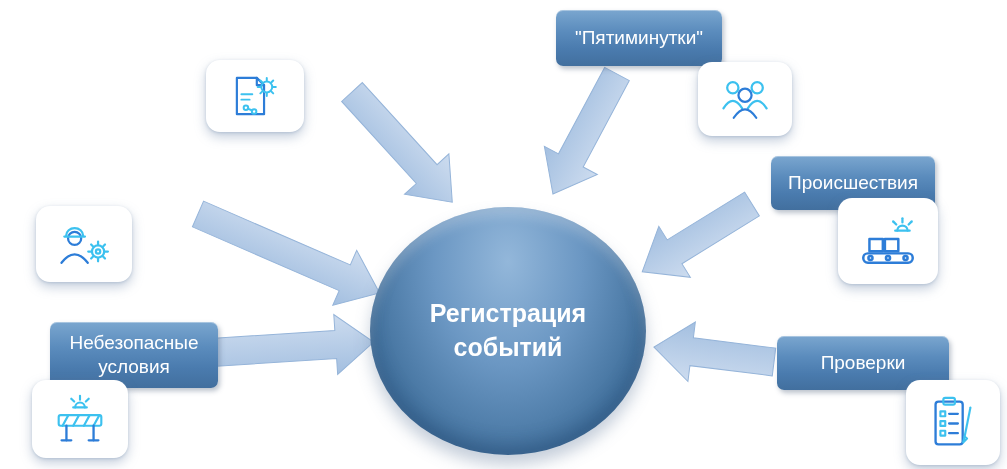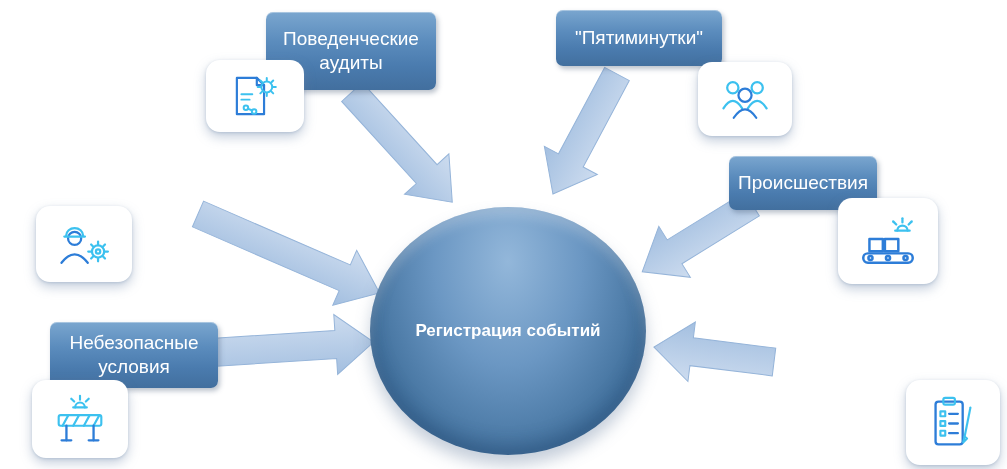--- a/index.html
+++ b/index.html
@@ -43,21 +43,21 @@
                 inset 0 -10px 18px rgba(18, 48, 86, 0.30),
                 inset 0 8px 12px rgba(255, 255, 255, 0.28);
     display: flex;
     align-items: center;
     justify-content: center;
   }
   .center-label {
     width: 190px;
     text-align: center;
     color: #ffffff;
-    font-size: 17px;
+    font-size: 25px;
     font-weight: bold;
     line-height: 1.35;
   }
   .icon-card {
     position: absolute;
     z-index: 4;
     background: #ffffff;
     border-radius: 14px;
     box-shadow: 0 5px 12px rgba(110, 135, 170, 0.40), 0 1px 3px rgba(110,135,170,0.3);
     display: flex;
@@ -92,37 +92,37 @@
       <polygon points="0,-14 91,-14 91,-30 129,0 91,30 91,14 0,14" fill="url(#arrowGrad)" stroke="#95b4d9" stroke-width="1"></polygon>
     </g>
     <g transform="translate(204,353) rotate(-3.7)">
       <polygon points="0,-14 132,-14 132,-30 170,0 132,30 132,14 0,14" fill="url(#arrowGrad)" stroke="#95b4d9" stroke-width="1"></polygon>
     </g>
     <g transform="translate(774,362) rotate(187.1)">
       <polygon points="0,-14 83,-14 83,-30 121,0 83,30 83,14 0,14" fill="url(#arrowGrad)" stroke="#95b4d9" stroke-width="1"></polygon>
     </g>
   </svg>
 
-  <div class="node-box" style="left:266px; top:12px; width:170px; height:78px;">
-    <span>Поведенческие аудиты</span>
-  </div>
 
   <div class="node-box" style="left:556px; top:10px; width:166px; height:56px;">
     <span>"Пятиминутки"</span>
   </div>
 
 
-  <div class="node-box" style="left:729px; top:156px; width:148px; height:54px;">
+  <div class="node-box" style="left:771px; top:156px; width:164px; height:54px;">
     <span>Происшествия</span>
   </div>
 
   <div class="node-box" style="left:50px; top:322px; width:168px; height:66px;text-align:center;">
     <span>Небезопасные условия</span>
   </div>
 
+  <div class="node-box" style="left:777px; top:336px; width:172px; height:54px;">
+    <span>Проверки</span>
+  </div>
 
   <div class="center-ellipse">
     <div class="center-label">Регистрация событий</div>
   </div>
 
   <div class="icon-card" style="left:206px; top:60px; width:98px; height:72px;">
     <svg width="62" height="58" viewBox="0 0 64 64">
       <g class="ic-line" stroke="#2d7dd8" stroke-width="2.4">
         <path d="M12 12 h22 l8 8 v32 h-30 z"></path>
         <path d="M34 12 v8 h8"></path>

